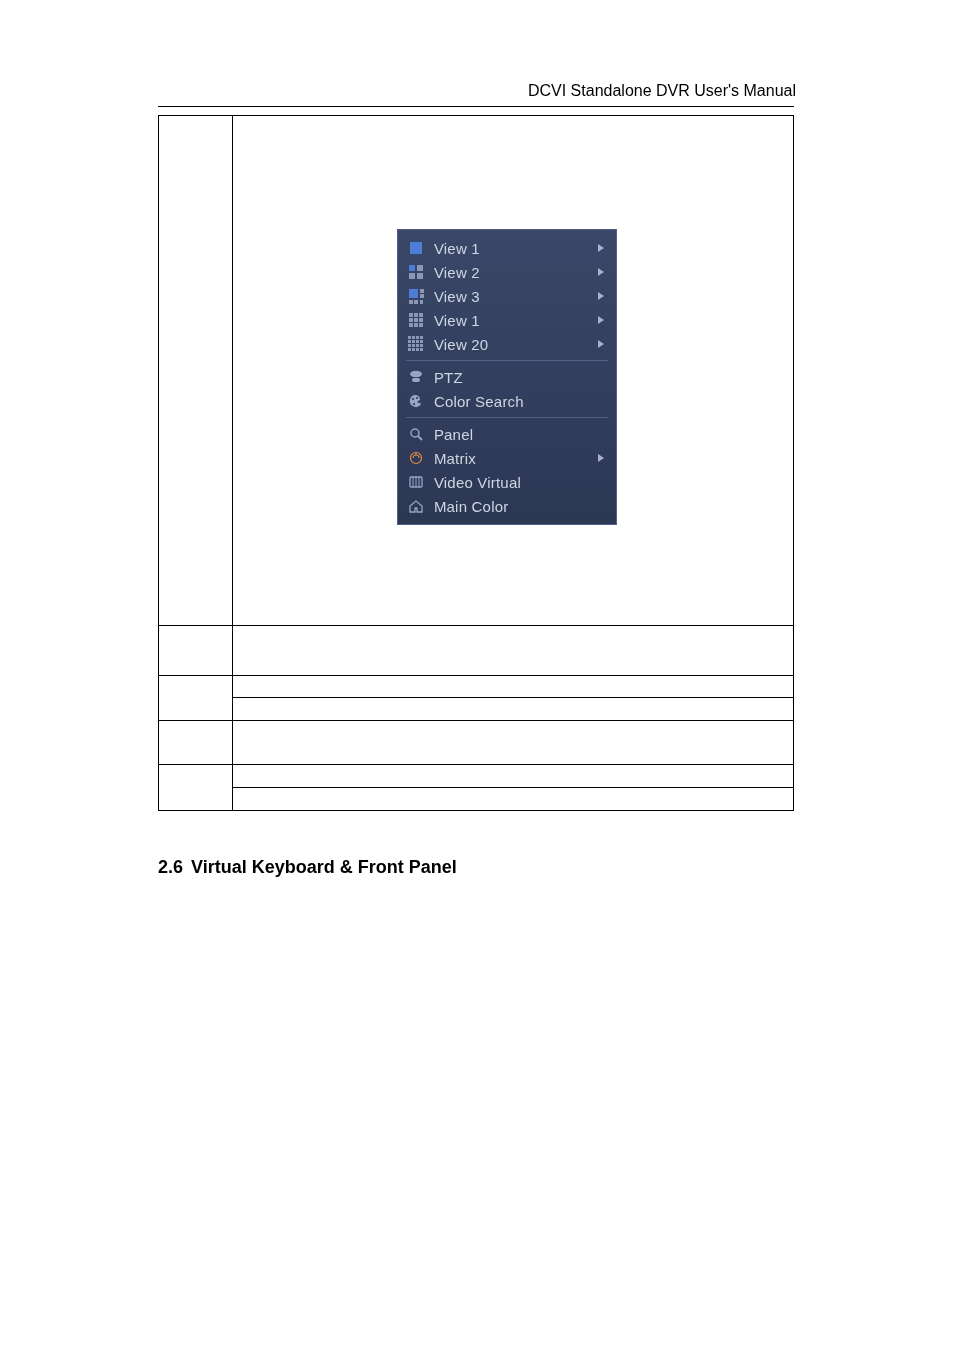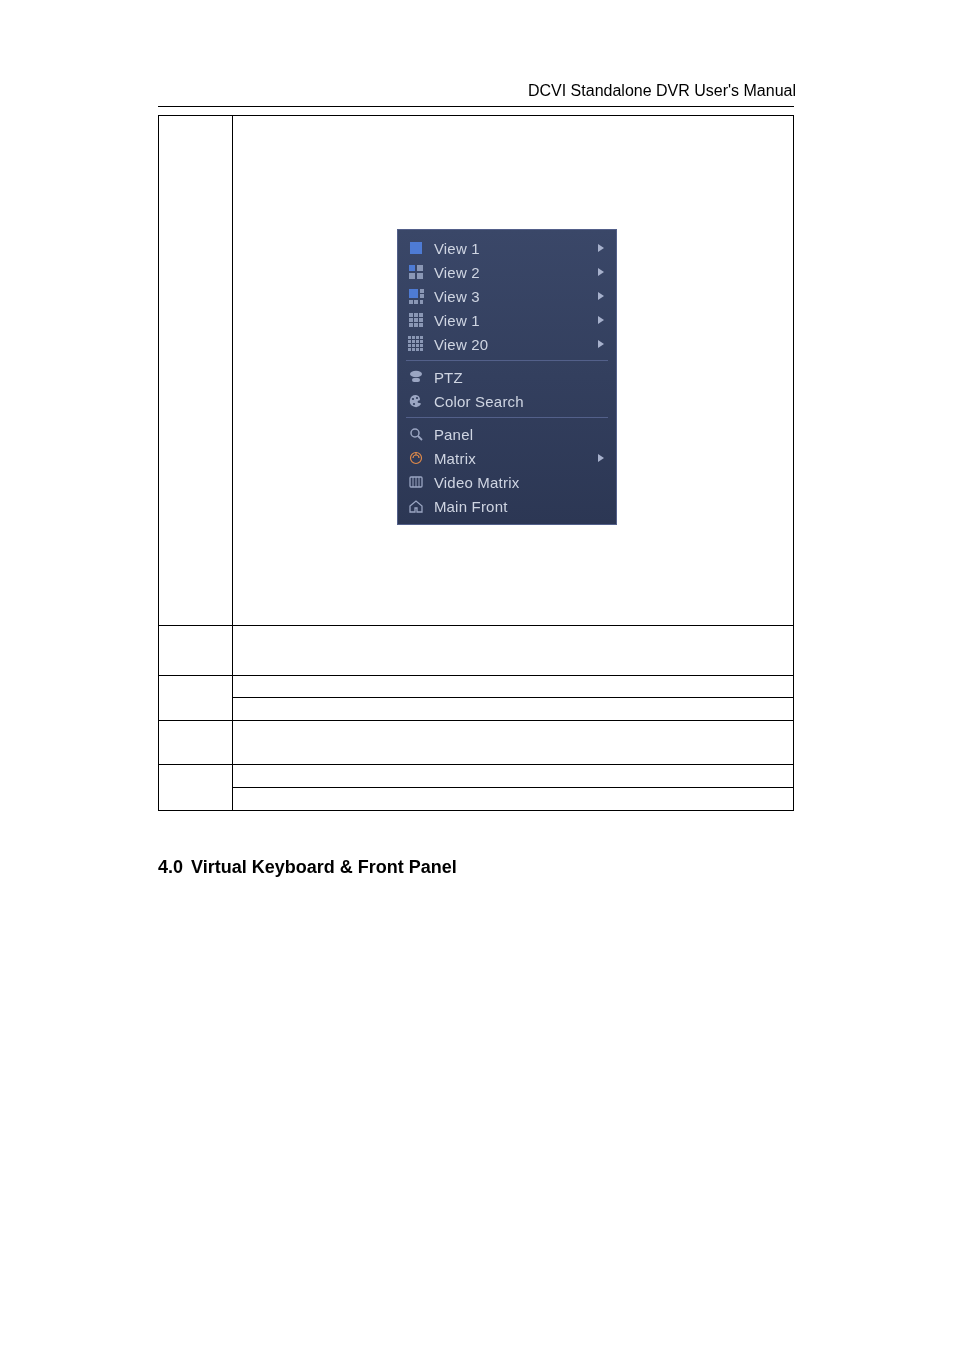--- a/index.html
+++ b/index.html
@@ -269,27 +269,27 @@
                   </svg>
                 </span>
           </div>
           <div class="menu-item">
             <span class="menu-icon"><svg width="16" height="16">
                     <rect x="2" y="3" width="12" height="10" rx="1" fill="none" stroke="#9aa5c2" stroke-width="1.3"></rect>
                     <line x1="5" y1="3" x2="5" y2="13" stroke="#9aa5c2"></line>
                     <line x1="8" y1="3" x2="8" y2="13" stroke="#9aa5c2"></line>
                     <line x1="11" y1="3" x2="11" y2="13" stroke="#9aa5c2"></line>
                   </svg></span>
-            <span class="menu-label">Video Matrix</span>
+            <span class="menu-label">Video Virtual</span>
           </div>
           <div class="menu-item">
             <span class="menu-icon"><svg width="16" height="16">
                     <path d="M2 8l6-5 6 5v6H9v-4H7v4H2z" fill="none" stroke="#9aa5c2" stroke-width="1.3"></path>
                   </svg></span>
-            <span class="menu-label">Main Front</span>
+            <span class="menu-label">Main Color</span>
           </div>
         </div>
       </div>
     </td>
   </tr>
   <tr class="row2">
     <td class="col-left"></td>
     <td class="col-right"></td>
   </tr>
   <tr class="row3a">
@@ -307,14 +307,14 @@
     <td class="col-left" rowspan="2"></td>
     <td class="col-right"></td>
   </tr>
   <tr class="row5b">
     <td class="col-right"></td>
   </tr>
 </tbody>
   </table>
 
 <div class="section-heading">
-  <span class="section-number">4.0</span><span>Virtual Keyboard &amp; Front Panel</span>
+  <span class="section-number">2.6</span><span>Virtual Keyboard &amp; Front Panel</span>
 </div>
 
 </body></html>

